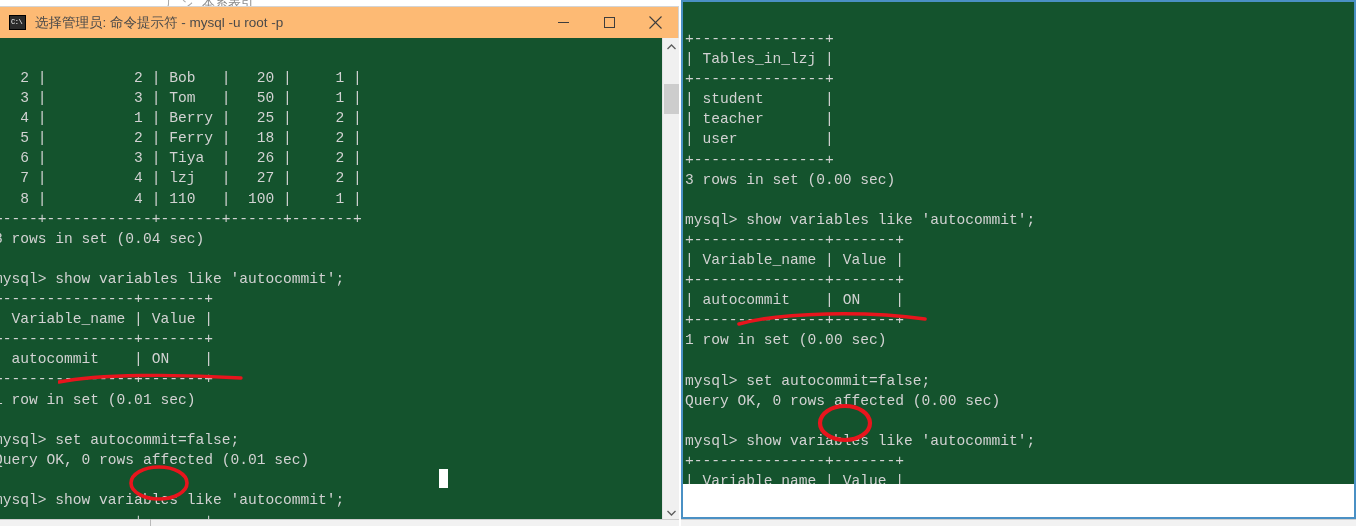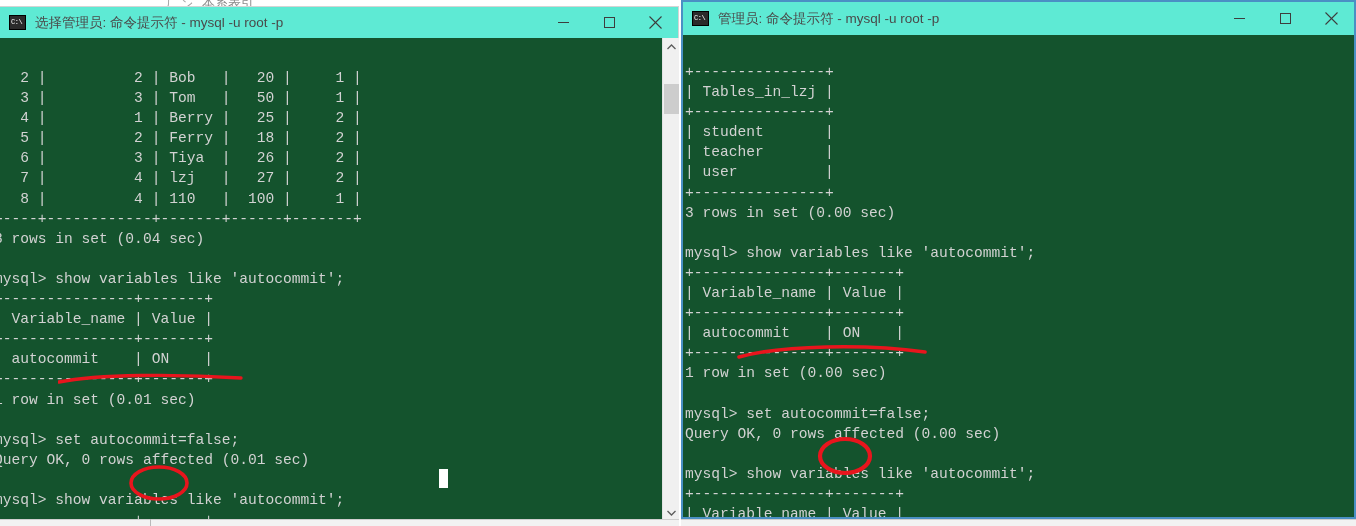--- a/index.html
+++ b/index.html
@@ -48,21 +48,21 @@
 
   
   .window {
     position: absolute;
     background: #ffffff;
     box-sizing: border-box;
   }
   .titlebar {
     position: relative;
     height: 31px;
-    background: #5eead4;
+    background: #fdba74;
     display: flex;
     align-items: center;
     box-sizing: border-box;
     justify-content: center;
   }
   .title-icon {
     width: 17px; height: 15px;
     margin-left: 9px;
     margin-right: 9px;
     background: #2b2b2b;
@@ -256,42 +256,20 @@
         <svg width="9" height="6" viewBox="0 0 9 6">
             <path d="M0.5 1 L4.5 5 L8.5 1" stroke="#5c5c5c" stroke-width="1.3" fill="none"></path>
           </svg>
       </div>
     </div>
   </div>
 </div>
 
 <div class="window" style="left:681px; top:0px; width:675px; height:519px; border:2px solid #4a90c4; box-shadow:0 0 0 0 rgba(0,0,0,0);">
 
-  <div class="titlebar" style="height:33px;">
-    <div class="title-icon"></div>
-    <div class="title-text">管理员: 命令提示符 - mysql  -u root -p</div>
-    <div class="caption-buttons" style="height:33px;">
-      <div class="cap-btn" style="height:33px;">
-        <svg width="11" height="11" viewBox="0 0 11 11">
-          <line x1="0" y1="5.5" x2="11" y2="5.5" stroke="#3d3d3d" stroke-width="1"></line>
-        </svg>
-      </div>
-      <div class="cap-btn" style="height:33px;">
-        <svg width="11" height="11" viewBox="0 0 11 11">
-          <rect x="0.5" y="0.5" width="10" height="10" fill="none" stroke="#3d3d3d" stroke-width="1"></rect>
-        </svg>
-      </div>
-      <div class="cap-btn" style="height:33px;">
-        <svg width="13" height="13" viewBox="0 0 13 13">
-          <line x1="0.5" y1="0.5" x2="12.5" y2="12.5" stroke="#3d3d3d" stroke-width="1.1"></line>
-          <line x1="12.5" y1="0.5" x2="0.5" y2="12.5" stroke="#3d3d3d" stroke-width="1.1"></line>
-        </svg>
-      </div>
-    </div>
-  </div>
 
   <div class="term" style="width:671px; height:482px;">
     <pre style="position:absolute; left:2px; top:27px;">+---------------+
 | Tables_in_lzj |
 +---------------+
 | student       |
 | teacher       |
 | user          |
 +---------------+
 3 rows in set (0.00 sec)

